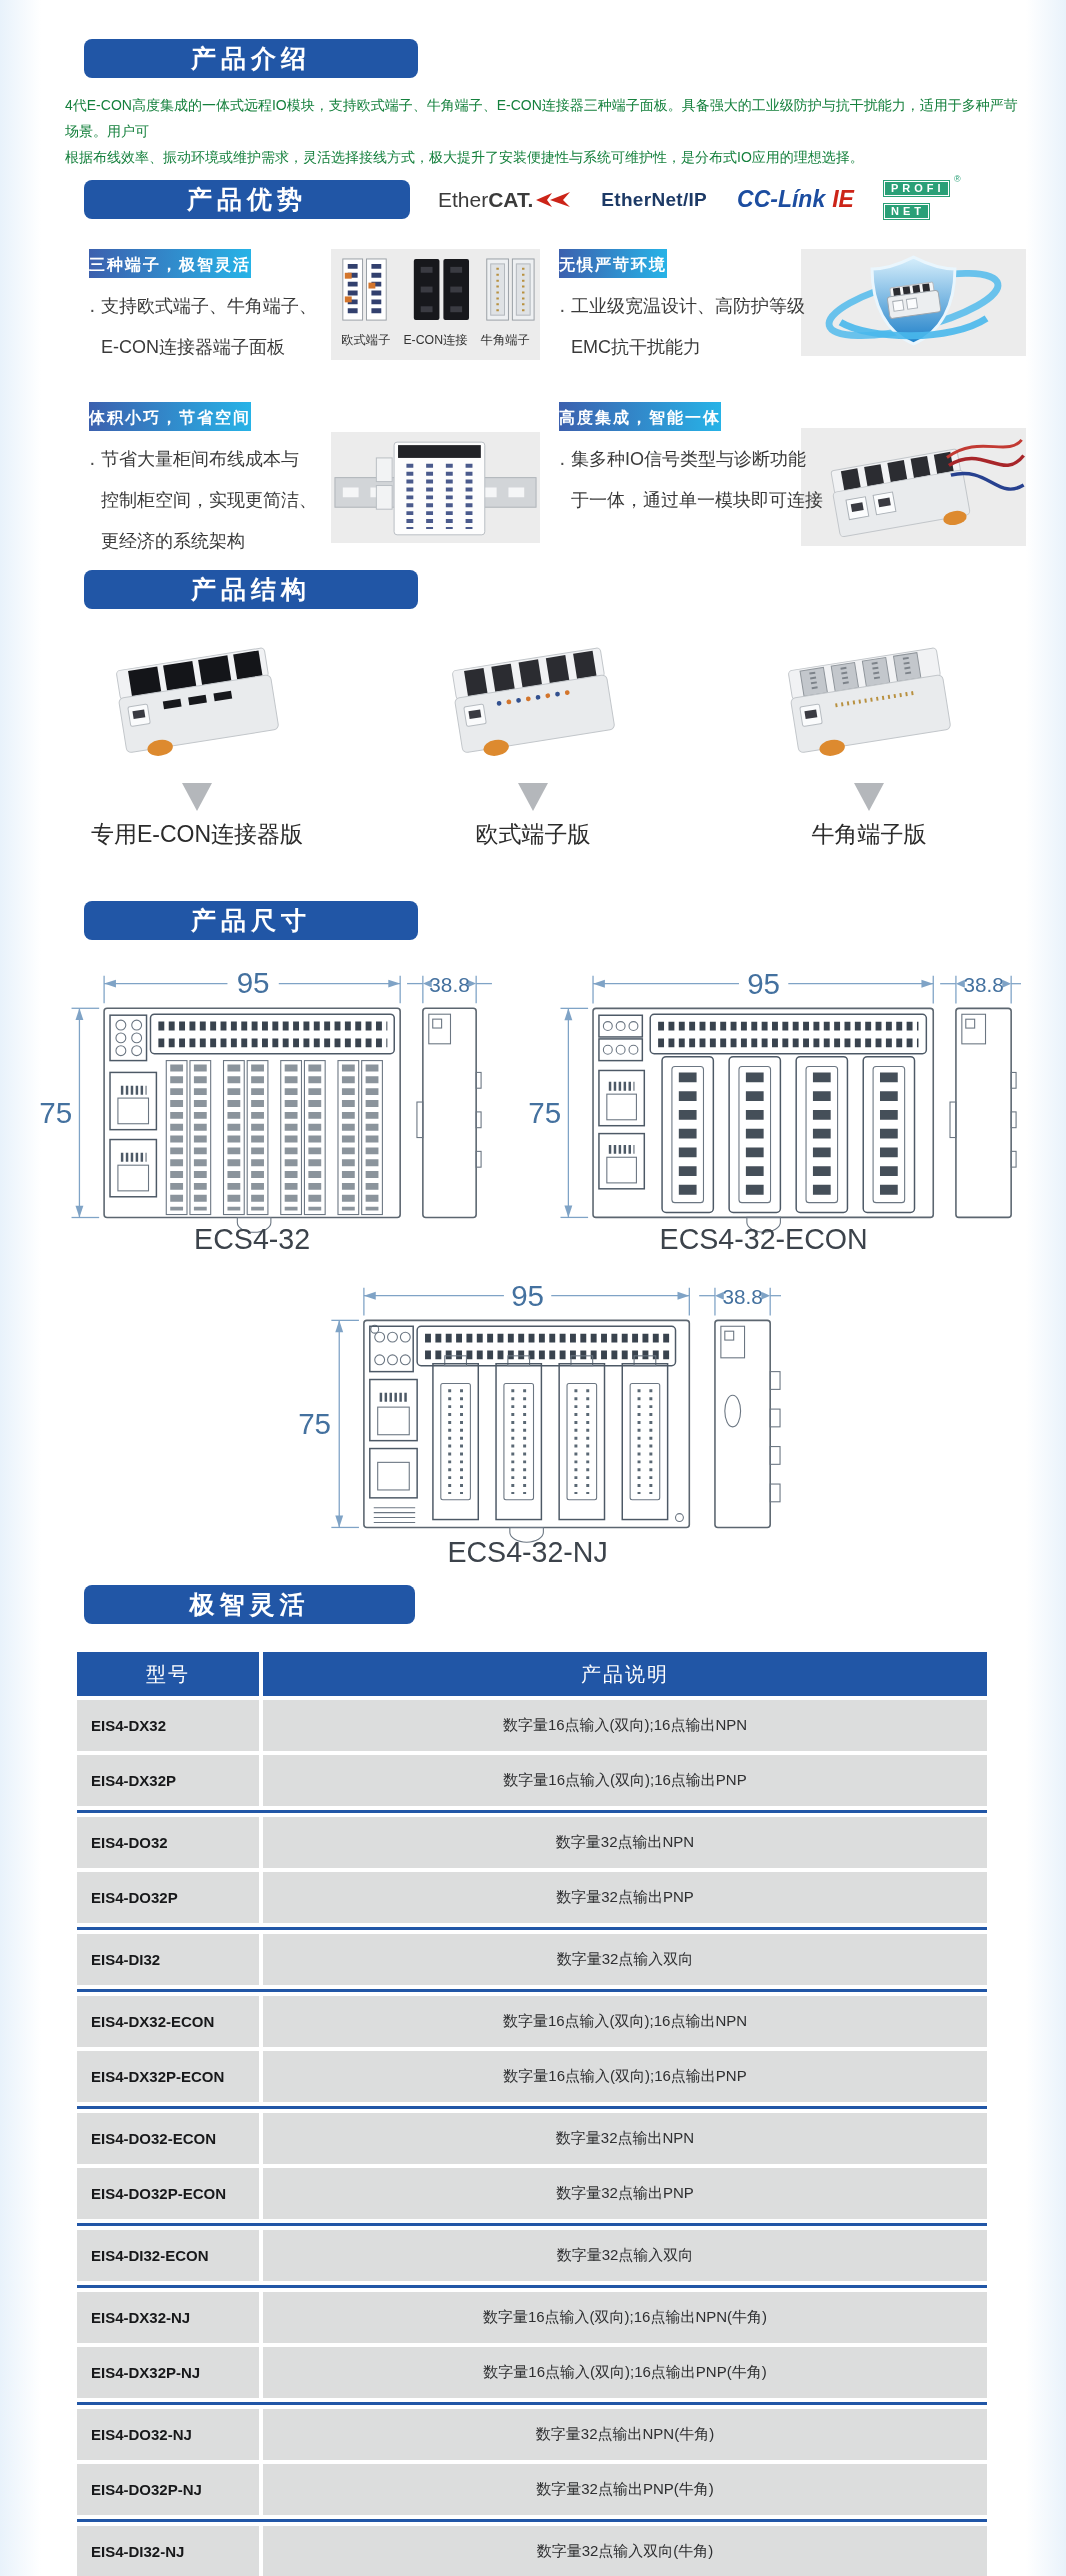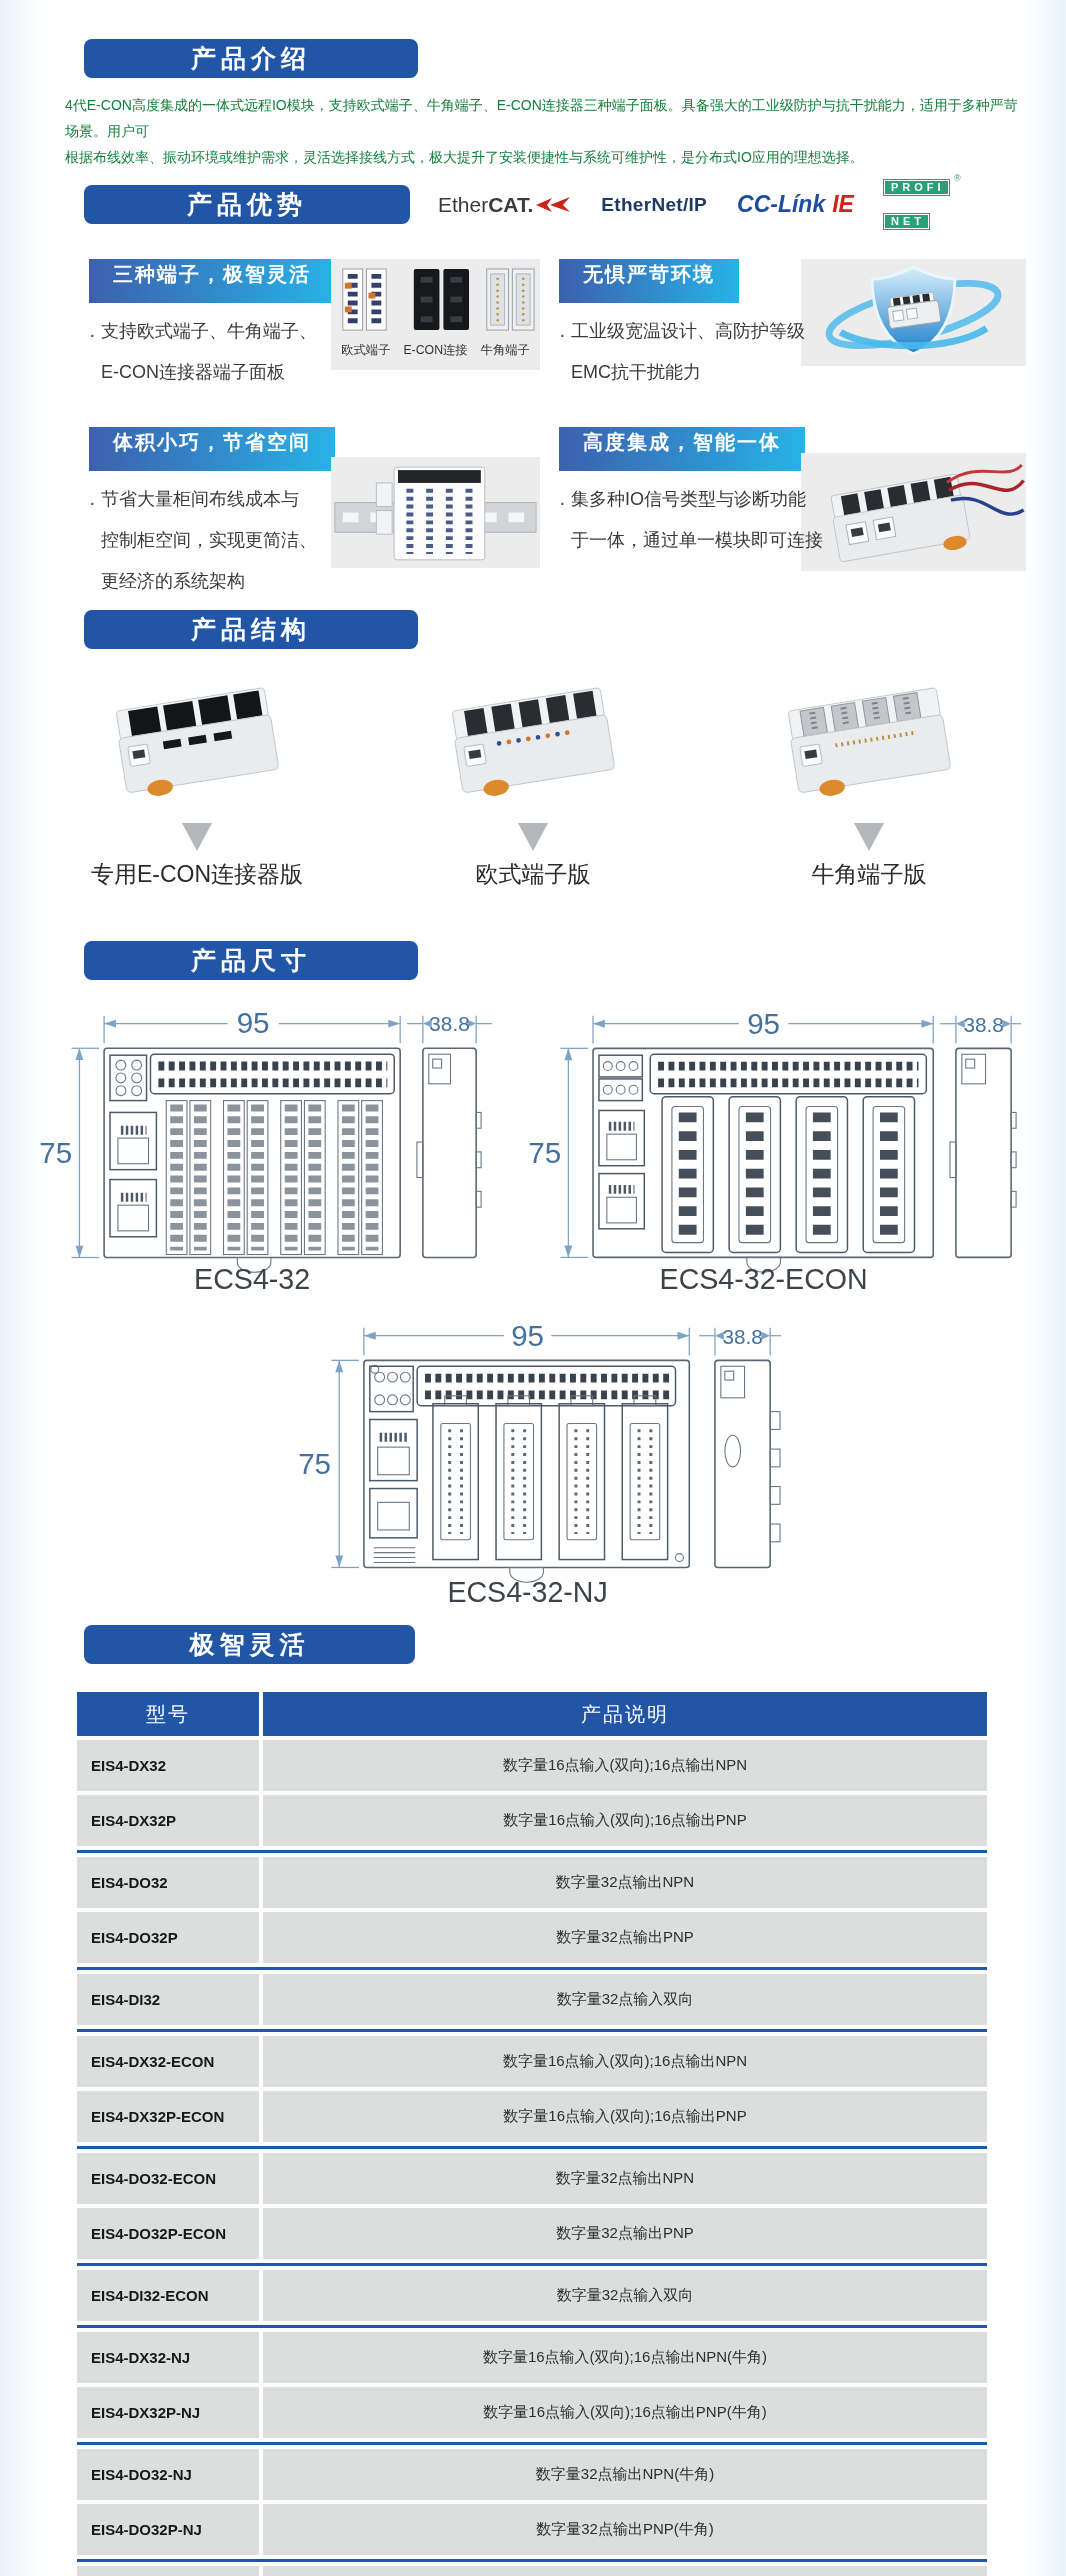--- a/index.html
+++ b/index.html
@@ -25,31 +25,31 @@
   .logos { display:flex; align-items:center; gap:30px; margin-left:28px; }
   .logo-ethercat { display:flex; align-items:baseline; color:#3b3b3b; font-size:21px; }
   .logo-ethercat .et-cat { font-weight:bold; }
   .logo-ethercat svg { margin-left:2px; align-self:center; }
   .logo-ethernetip { font-size:19px; font-weight:bold; color:#1d3a66; letter-spacing:0.3px; }
   .logo-cclink { font-style:italic; font-weight:bold; font-size:23px; color:#1c4da0; }
   .logo-cclink .cc-ie { color:#cc2418; margin-left:7px; }
   .logo-profinet { display:flex; flex-direction:column; align-items:flex-start; position:relative; }
   .pf-row { background:#2aa077; color:#fff; font-weight:bold; font-size:11px; letter-spacing:4px;
             padding:1px 3px 1px 6px; border:1px solid #fff; outline:1px solid #2aa077; line-height:11px; }
-  .pf-row2 { margin-top:19px; }
+  .pf-row2 { margin-top:8px; }
   .pf-reg { position:absolute; right:-12px; top:-7px; font-size:9px; color:#2aa077; }
 
   
   .features { display:grid; grid-template-columns:462px 479px; column-gap:8px; row-gap:34px;
               margin:30px 0 0 89px; }
   .feat-cell { display:flex; align-items:flex-start; }
   .feat-text { width:242px; flex:0 0 242px; }
-  .feat-badge { display:inline-block; padding:0 24px; height:44px; line-height:31px;
+  .feat-badge { display:inline-block; padding:0 0; height:29px; line-height:31px;
                 background:linear-gradient(90deg,#3c60ae,#27b3e7); color:#fff; font-weight:bold;
-                font-size:20px; letter-spacing:2px; white-space:nowrap; }
+                font-size:16px; letter-spacing:2px; white-space:nowrap; }
   .feat-lines { margin-top:8px; position:relative; padding-left:12px; }
   .feat-line { font-size:18px; color:#3a3a3a; line-height:41px; white-space:nowrap; }
   .feat-bullet { position:absolute; left:0; top:12px; font-size:20px; color:#4a4a4a; }
   .illus-panel { background:#ececec; overflow:hidden; }
   .panel-1 { width:209px; height:111px; padding-top:4px; }
   .panel-2 { width:225px; height:107px; }
   .panel-3 { width:209px; height:111px; margin-top:30px; }
   .panel-4 { width:225px; height:118px; margin-top:26px; }
   .trio-captions { display:flex; margin-top:-2px; }
   .trio-captions span { flex:1; text-align:center; font-size:12.3px; color:#333; }

